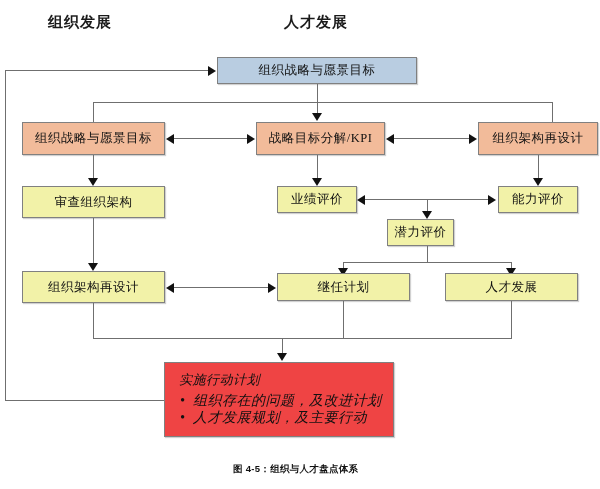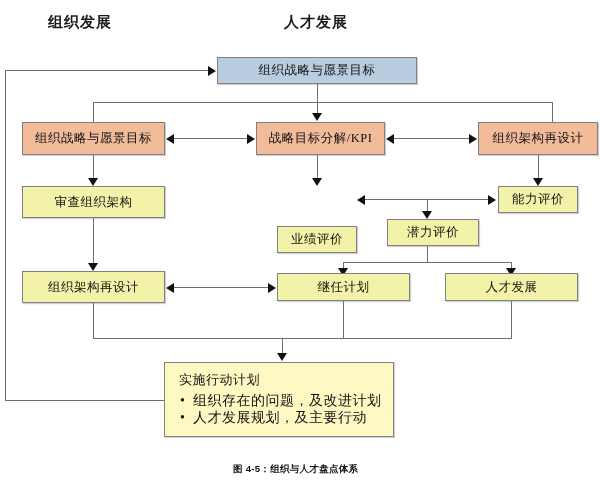--- a/index.html
+++ b/index.html
@@ -35,21 +35,21 @@
     justify-content: center;
     font-size: 12.5px;
     color: #111111;
     letter-spacing: 0.5px;
     white-space: nowrap;
     box-shadow: 1px 1px 1px rgba(0,0,0,0.18);
   }
   .node-blue   { background: #b9cde1; }
   .node-orange { background: #f2bb9a; }
   .node-yellow { background: #f2f2a8; }
-  .node-green  { background: #fef9c3; }
+  .node-green  { background: #ef4444; font-style: italic; }
 
   .node.action {
     display: block;
     justify-content: flex-start;
     align-items: flex-start;
     padding: 8px 0 0 14px;
     text-align: left;
   }
   .action-title {
     font-size: 13px;
@@ -161,34 +161,34 @@
 
   <div class="vline" style="left:317px; top:155px; height:25px;"></div>
   <div class="arrow arrow-down" style="left:312px; top:178px;"></div>
 
   <div class="vline" style="left:538px; top:155px; height:25px;"></div>
   <div class="arrow arrow-down" style="left:533px; top:178px;"></div>
 
   <div class="node node-yellow" style="left:22px; top:186px; width:143px; height:32px;text-align:right;">
     <span>审查组织架构</span>
   </div>
-  <div class="node node-yellow" style="left:277px; top:186px; width:80px; height:27px;margin-top:40px;">
+  <div class="node node-yellow" style="left:277px; top:186px; width:80px; height:27px;">
     <span>业绩评价</span>
   </div>
   <div class="node node-yellow" style="left:498px; top:186px; width:80px; height:27px;">
     <span>能力评价</span>
   </div>
 
   <div class="hline" style="left:364px; top:199px; width:125px;"></div>
   <div class="arrow arrow-left" style="left:357px; top:195px;"></div>
   <div class="arrow arrow-right" style="left:488px; top:195px;"></div>
   <div class="vline" style="left:427px; top:199px; height:13px;"></div>
   <div class="arrow arrow-down" style="left:422px; top:211px;"></div>
 
-  <div class="node node-yellow" style="left:387px; top:219px; width:92px; height:27px;">
+  <div class="node node-yellow" style="left:387px; top:219px; width:67px; height:27px;">
     <span>潜力评价</span>
   </div>
 
   <div class="vline" style="left:93px; top:218px; height:47px;"></div>
   <div class="arrow arrow-down" style="left:88px; top:263px;"></div>
 
   <div class="vline" style="left:427px; top:246px; height:16px;"></div>
   <div class="hline" style="left:343px; top:262px; width:169px;"></div>
   <div class="vline" style="left:343px; top:262px; height:8px;"></div>
   <div class="arrow arrow-down" style="left:338px; top:268px;"></div>

